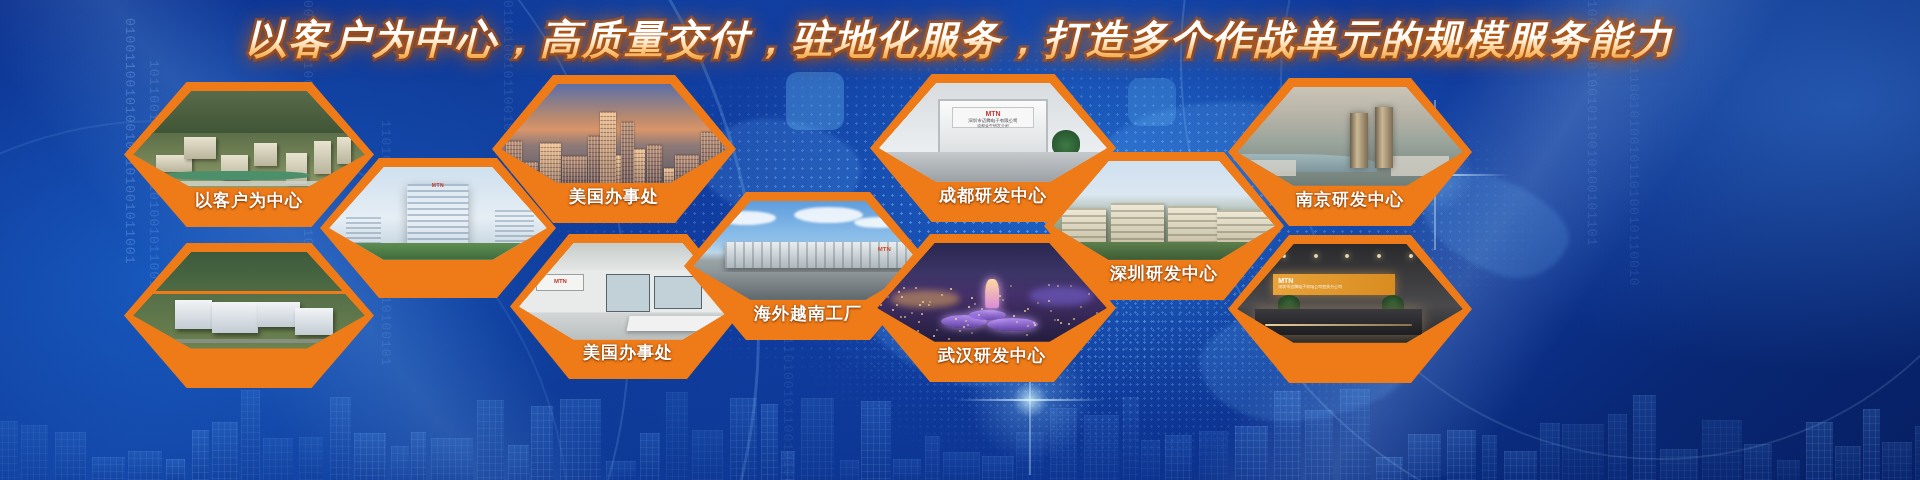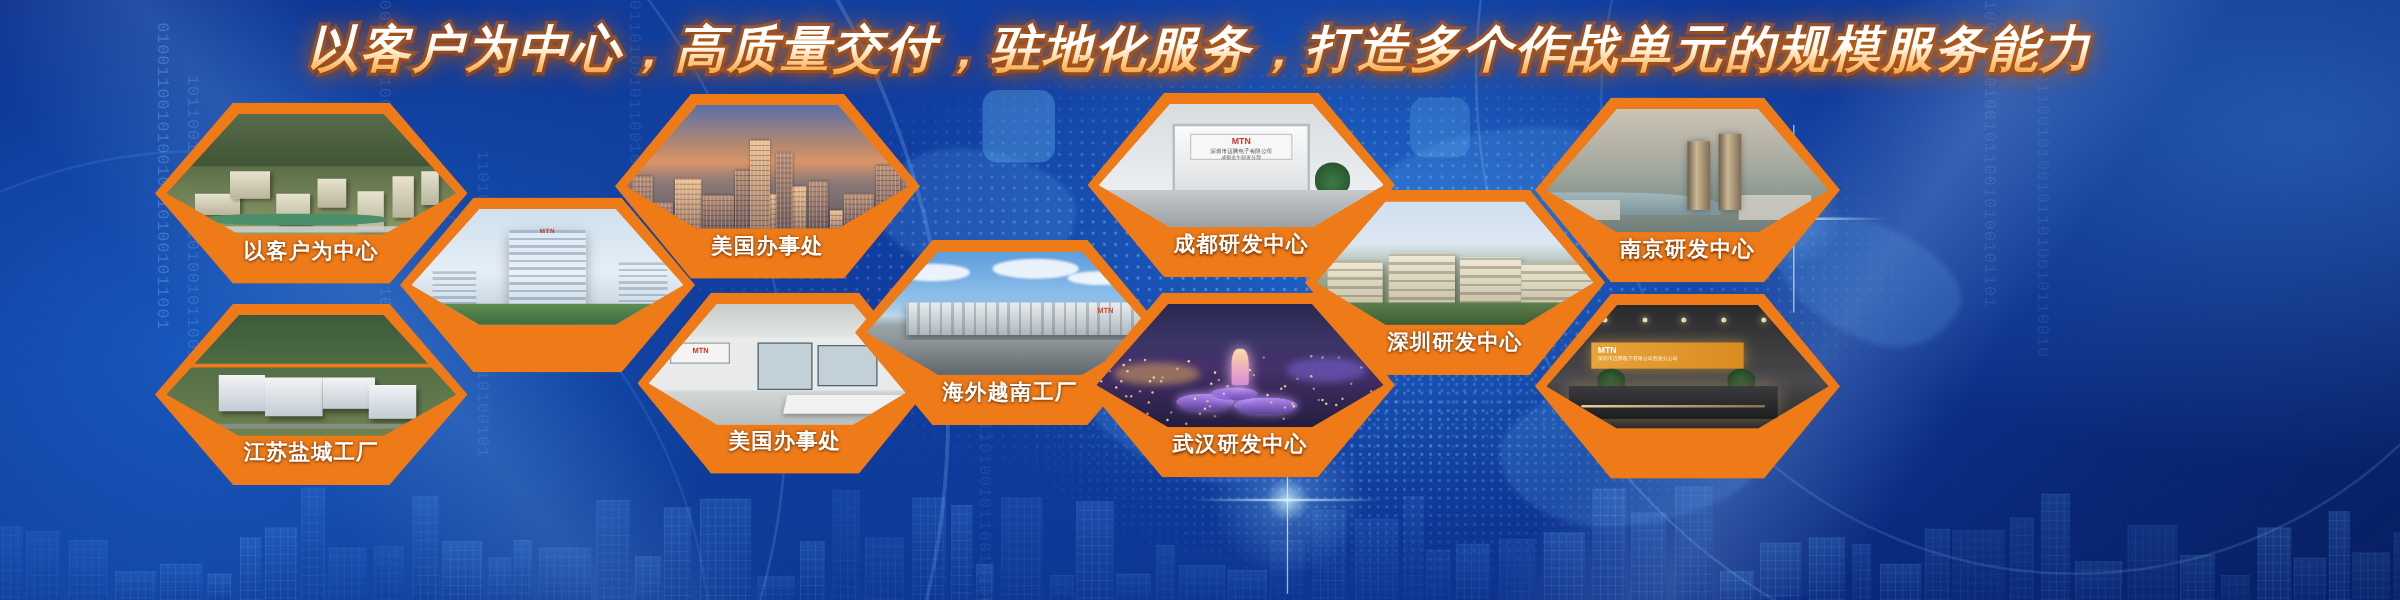--- a/index.html
+++ b/index.html
@@ -410,21 +410,20 @@
             <div class="scene s-plant">
               <div class="sky"></div>
               <div class="ground"></div>
               <div class="bld" style="left:18%;bottom:20%;width:16%;height:30%"></div>
               <div class="bld" style="left:34%;bottom:16%;width:20%;height:32%"></div>
               <div class="bld" style="left:54%;bottom:22%;width:18%;height:26%"></div>
               <div class="bld" style="left:70%;bottom:14%;width:16%;height:28%"></div>
               <div style="position:absolute;left:0;bottom:6%;width:100%;height:4%;background:#8d9490;opacity:.8"></div>
             </div>
           </div>
-          <div class="hex-label">江苏盐城工厂</div>
         </div>
       </div>
       <div class="hex" style="left: 492px; top: 75px; width: 244px; height: 148px; z-index: 13;">
         <div class="hex-inner">
           <div class="hex-photo">
             <div class="scene s-usa">
               <div class="sk" style="left:2%;width:7.131155692729767%;height:42.64056069958848%"></div>
               <div class="sk" style="left:9.731155692729766%;width:6.83201731824417%;height:21.04670781893004%"></div>
               <div class="sk lit" style="left:17.163173010973935%;width:9.433341906721537%;height:40.23526234567901%"></div>
               <div class="sk" style="left:27.196514917695474%;width:10.851796124828532%;height:27.372890946502057%"></div>

